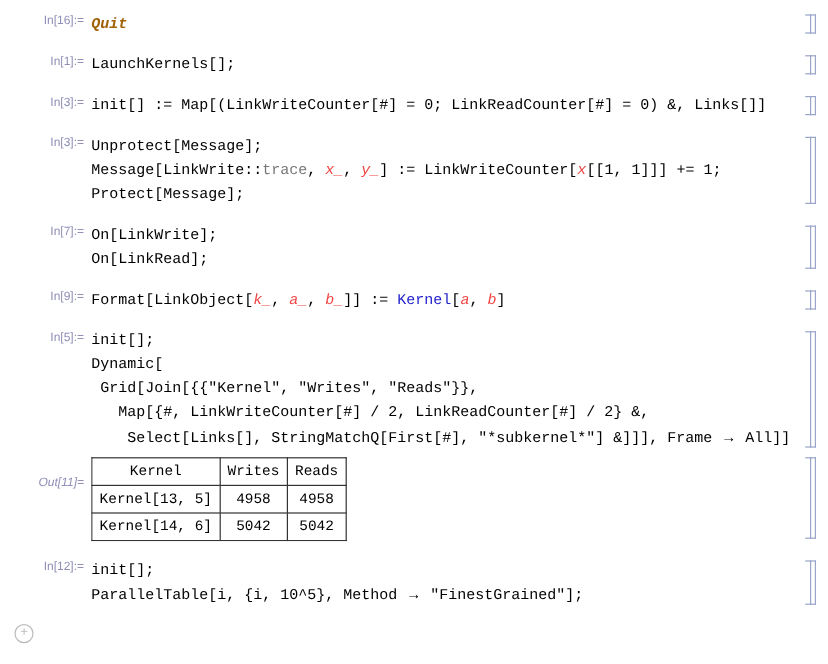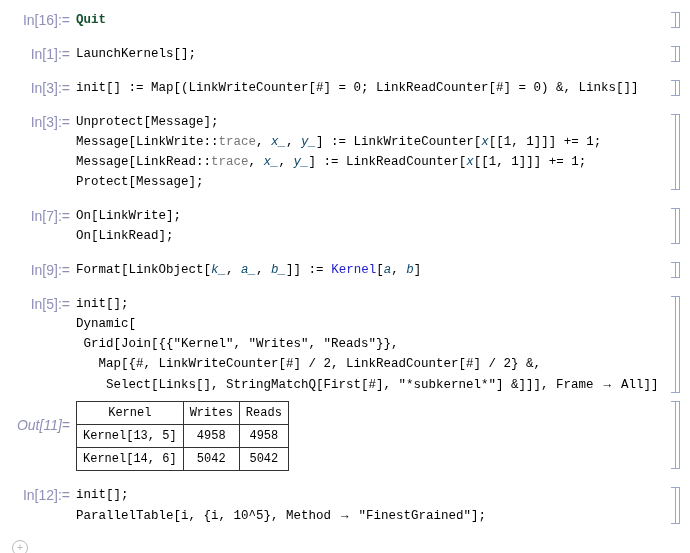--- a/index.html
+++ b/index.html
@@ -19,21 +19,21 @@
     position: relative;
   }
   .cell-group {
     margin-bottom: 14px;
   }
   .label-col {
     width: 62px;
     flex: 0 0 62px;
     text-align: right;
     color: #8f8fb8;
-    font-size: 14px;
+    font-size: 10px;
     font-family: Arial, Helvetica, sans-serif;
     padding-right: 6px;
     padding-top: 2px;
   }
   .content-col {
     flex: 1 1 auto;
     font-family: "Courier New", Courier, monospace;
     font-size: 12.5px;
     line-height: 20px;
     overflow: hidden;
@@ -53,24 +53,24 @@
     top: 2px;
     bottom: 2px;
     width: 4px;
     border-top: 1px solid #9aa5c8;
     border-bottom: 1px solid #9aa5c8;
     border-right: 1px solid #9aa5c8;
   }
   .bracket-col .br-line.inner {
     right: 6px;
   }
-  .kw { color: #14532d; font-weight: bold; }
+  .kw { color: #a16207; font-weight: bold; font-style: italic; }
   .str { color: #777; }
   .blue { color: #2222cc; }
-  .pat { color: #0c4a6e; font-style: italic; }
+  .pat { color: #ef4444; font-style: italic; }
   .arrow { font-family: Arial, sans-serif; }
   table.datagrid {
     border-collapse: collapse;
     font-family: "Courier New", Courier, monospace;
     font-size: 12px;
     margin-top: 2px;
   }
   table.datagrid th, table.datagrid td {
     border: 1px solid #333;
     padding: 1px 6px;
@@ -133,21 +133,20 @@
       </div>
   </div>
 </div>
 
 <div class="cell-group">
   <div class="cell">
     <div class="label-col">In[3]:=</div>
     <div class="content-col">
       <div class="line">Unprotect[Message];</div>
       <div class="line"><span>Message[LinkWrite::</span><span class="str">trace</span><span>, </span><span class="pat">x_</span><span>, </span><span class="pat">y_</span><span>] := LinkWriteCounter[</span><span class="pat">x</span><span>[[1, 1]]] += 1;</span></div>
-      <div class="line"><span>Message[LinkRead::</span><span class="str">trace</span><span>, </span><span class="pat">x_</span><span>, </span><span class="pat">y_</span><span>] := LinkReadCounter[</span><span class="pat">x</span><span>[[1, 1]]] += 1;</span></div>
       <div class="line">Protect[Message];</div>
     </div>
     <div class="bracket-col">
         <div class="br-line inner"></div>
         <div class="br-line"></div>
       </div>
   </div>
 </div>
 
 <div class="cell-group">

